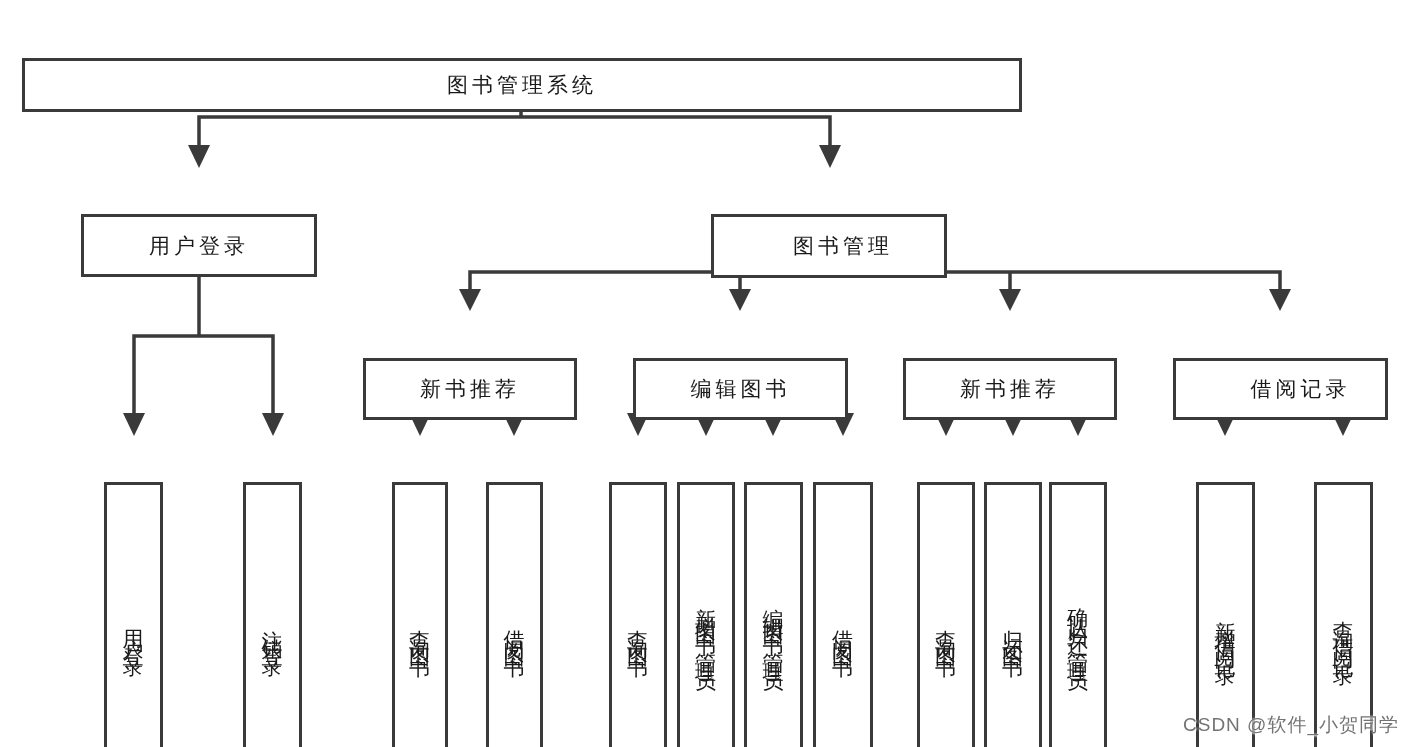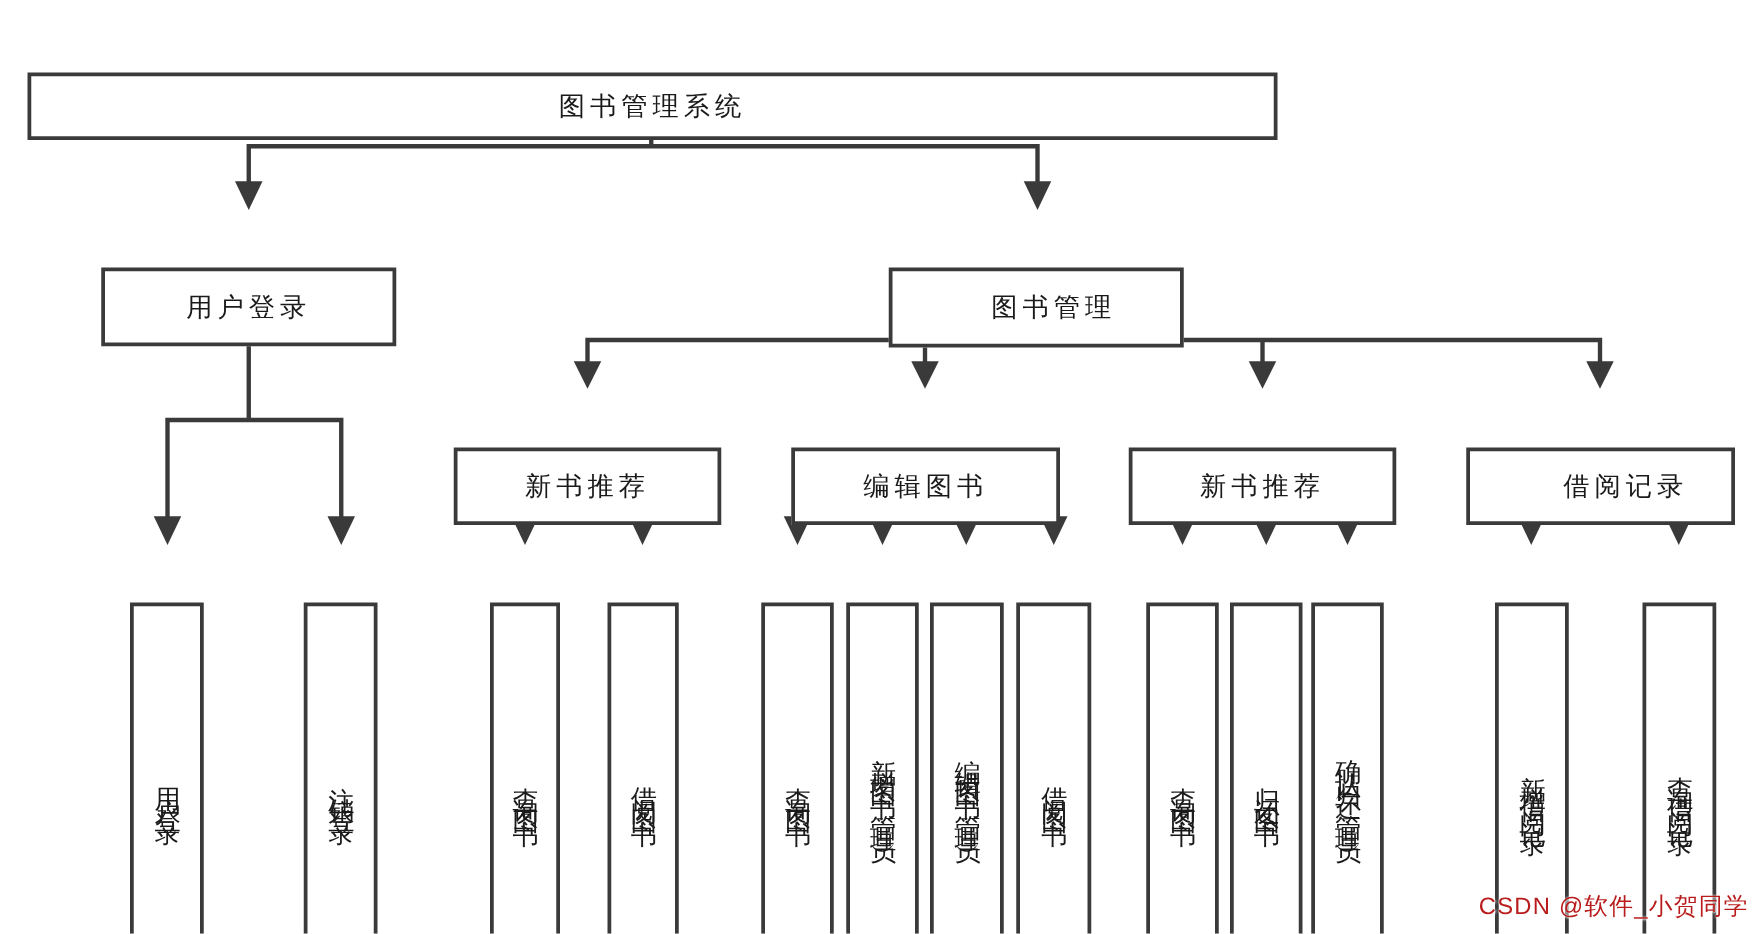--- a/index.html
+++ b/index.html
@@ -67,21 +67,21 @@
   .l-cb3    { left: 1049px; width: 58px; }
   .l-br1    { left: 1196px; width: 59px; }
   .l-br2    { left: 1314px; width: 59px; }
   .watermark {
     position: absolute;
     left: 1183px;
     top: 712px;
     font-size: 19px;
     letter-spacing: 1px;
     white-space: nowrap;
-    color: #b91c1c;
+    color: #737373;
     text-shadow: 0 0 2px #ffffff, 1px 1px 2px #ffffff;
   }
 </style>
 </head>
 <body>
 
 <div class="canvas">
 
   <svg class="connectors" viewBox="0 0 1405 747" fill="none" stroke="#3a3a3a" stroke-width="3.5">
 

